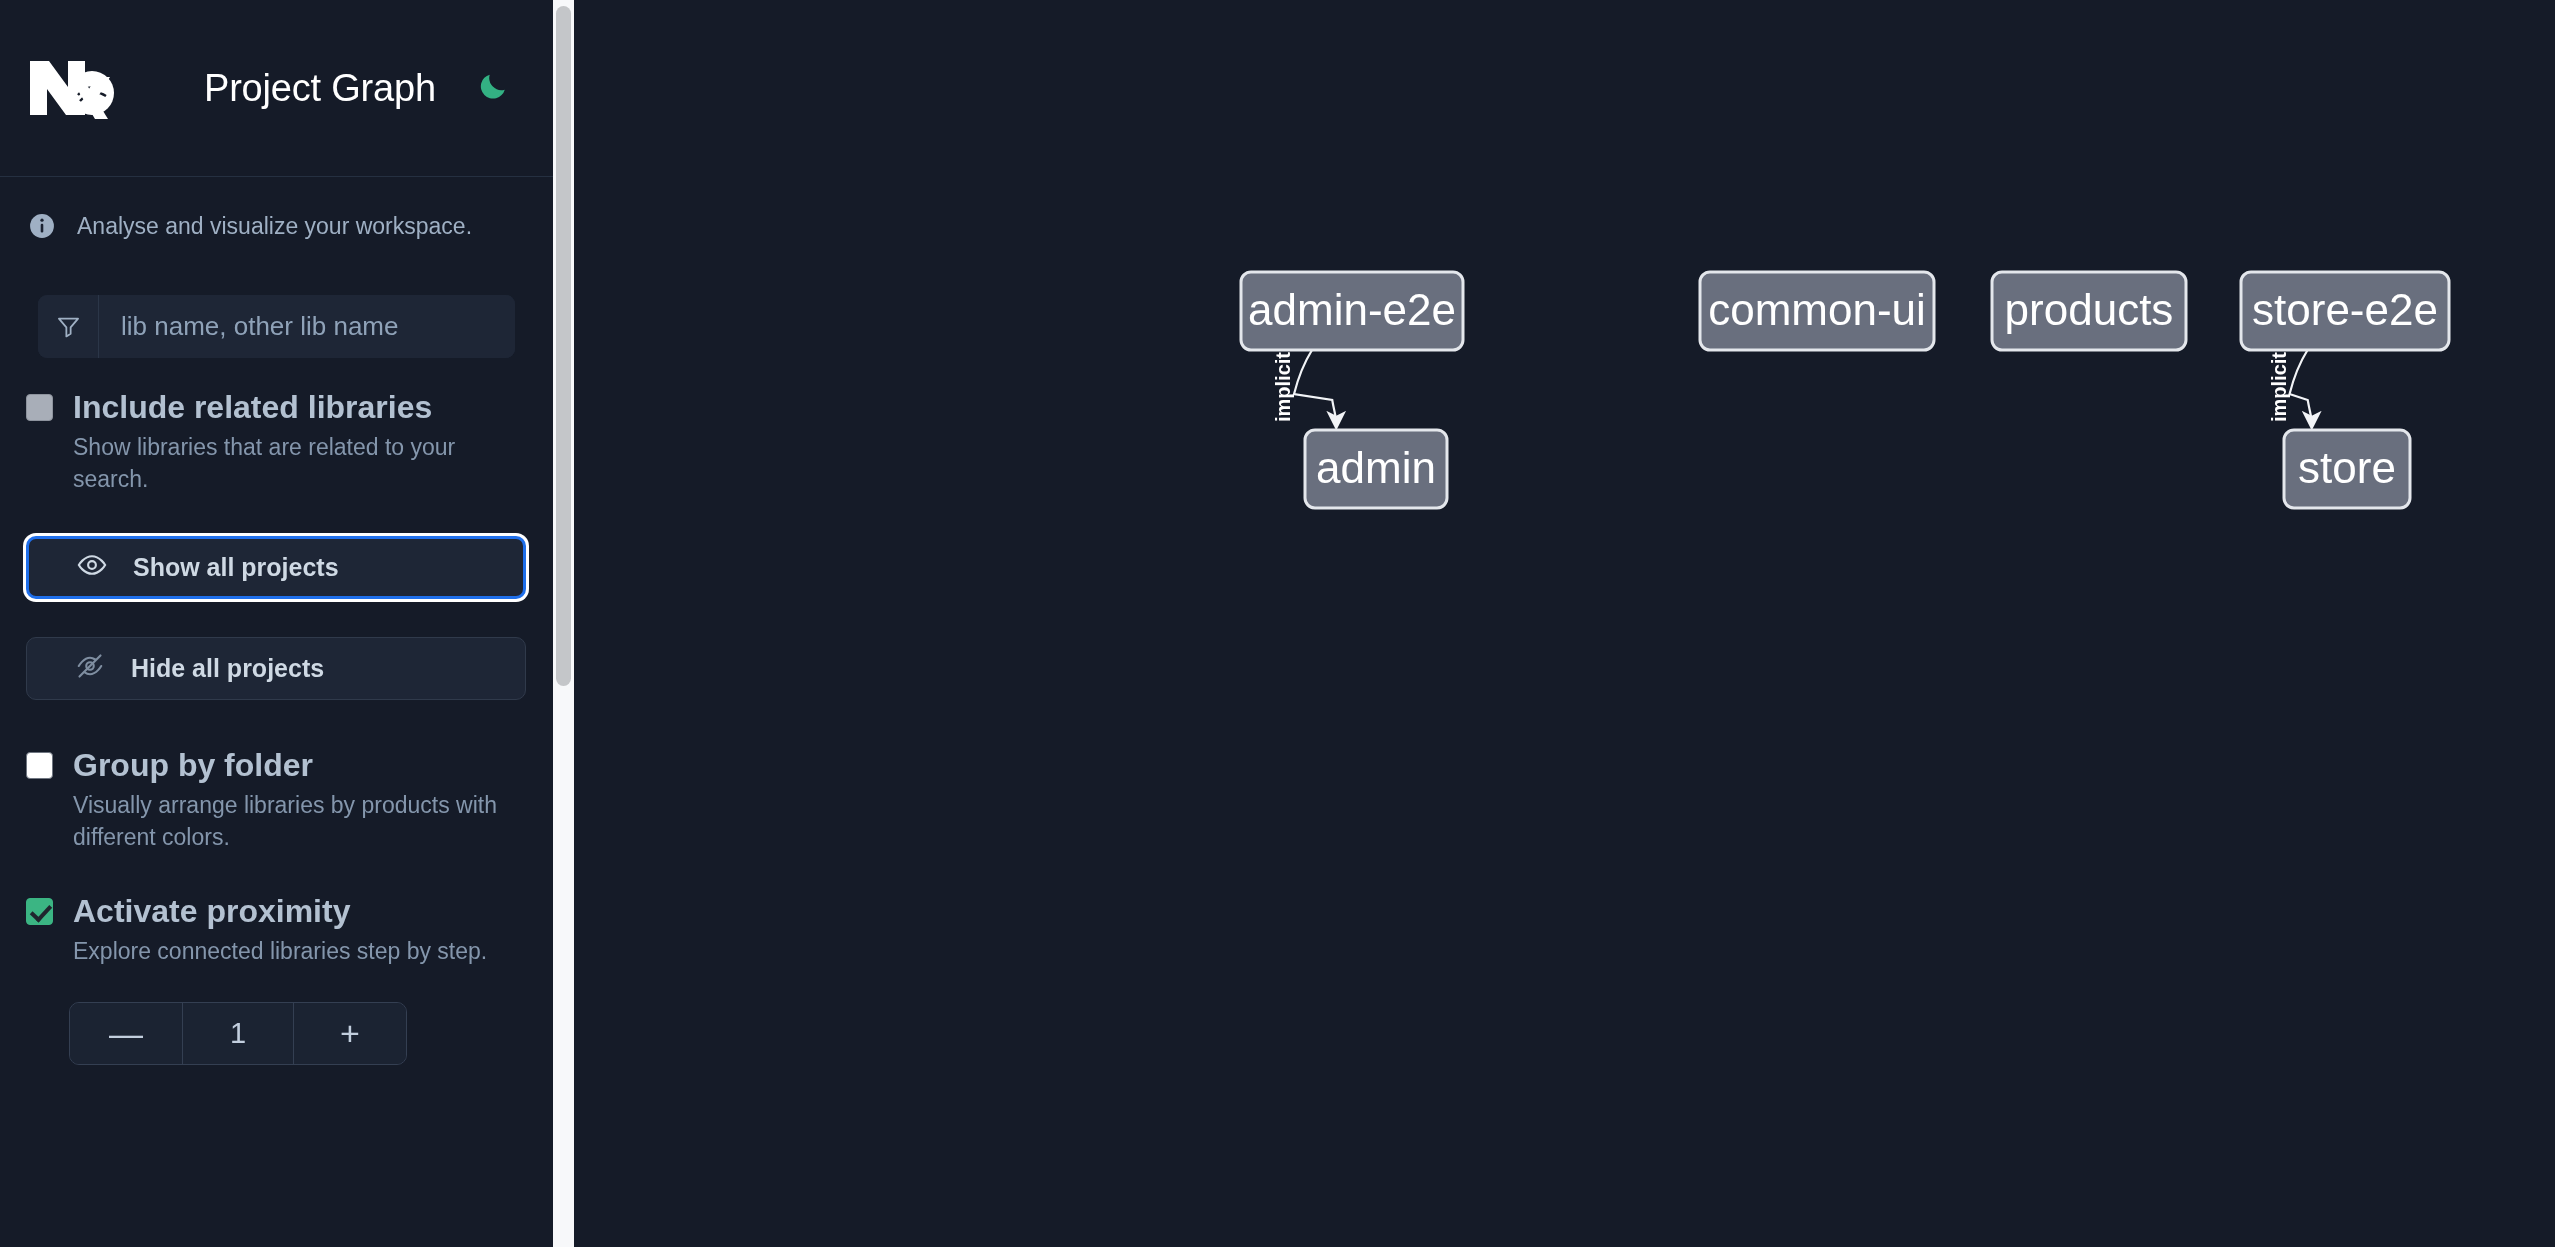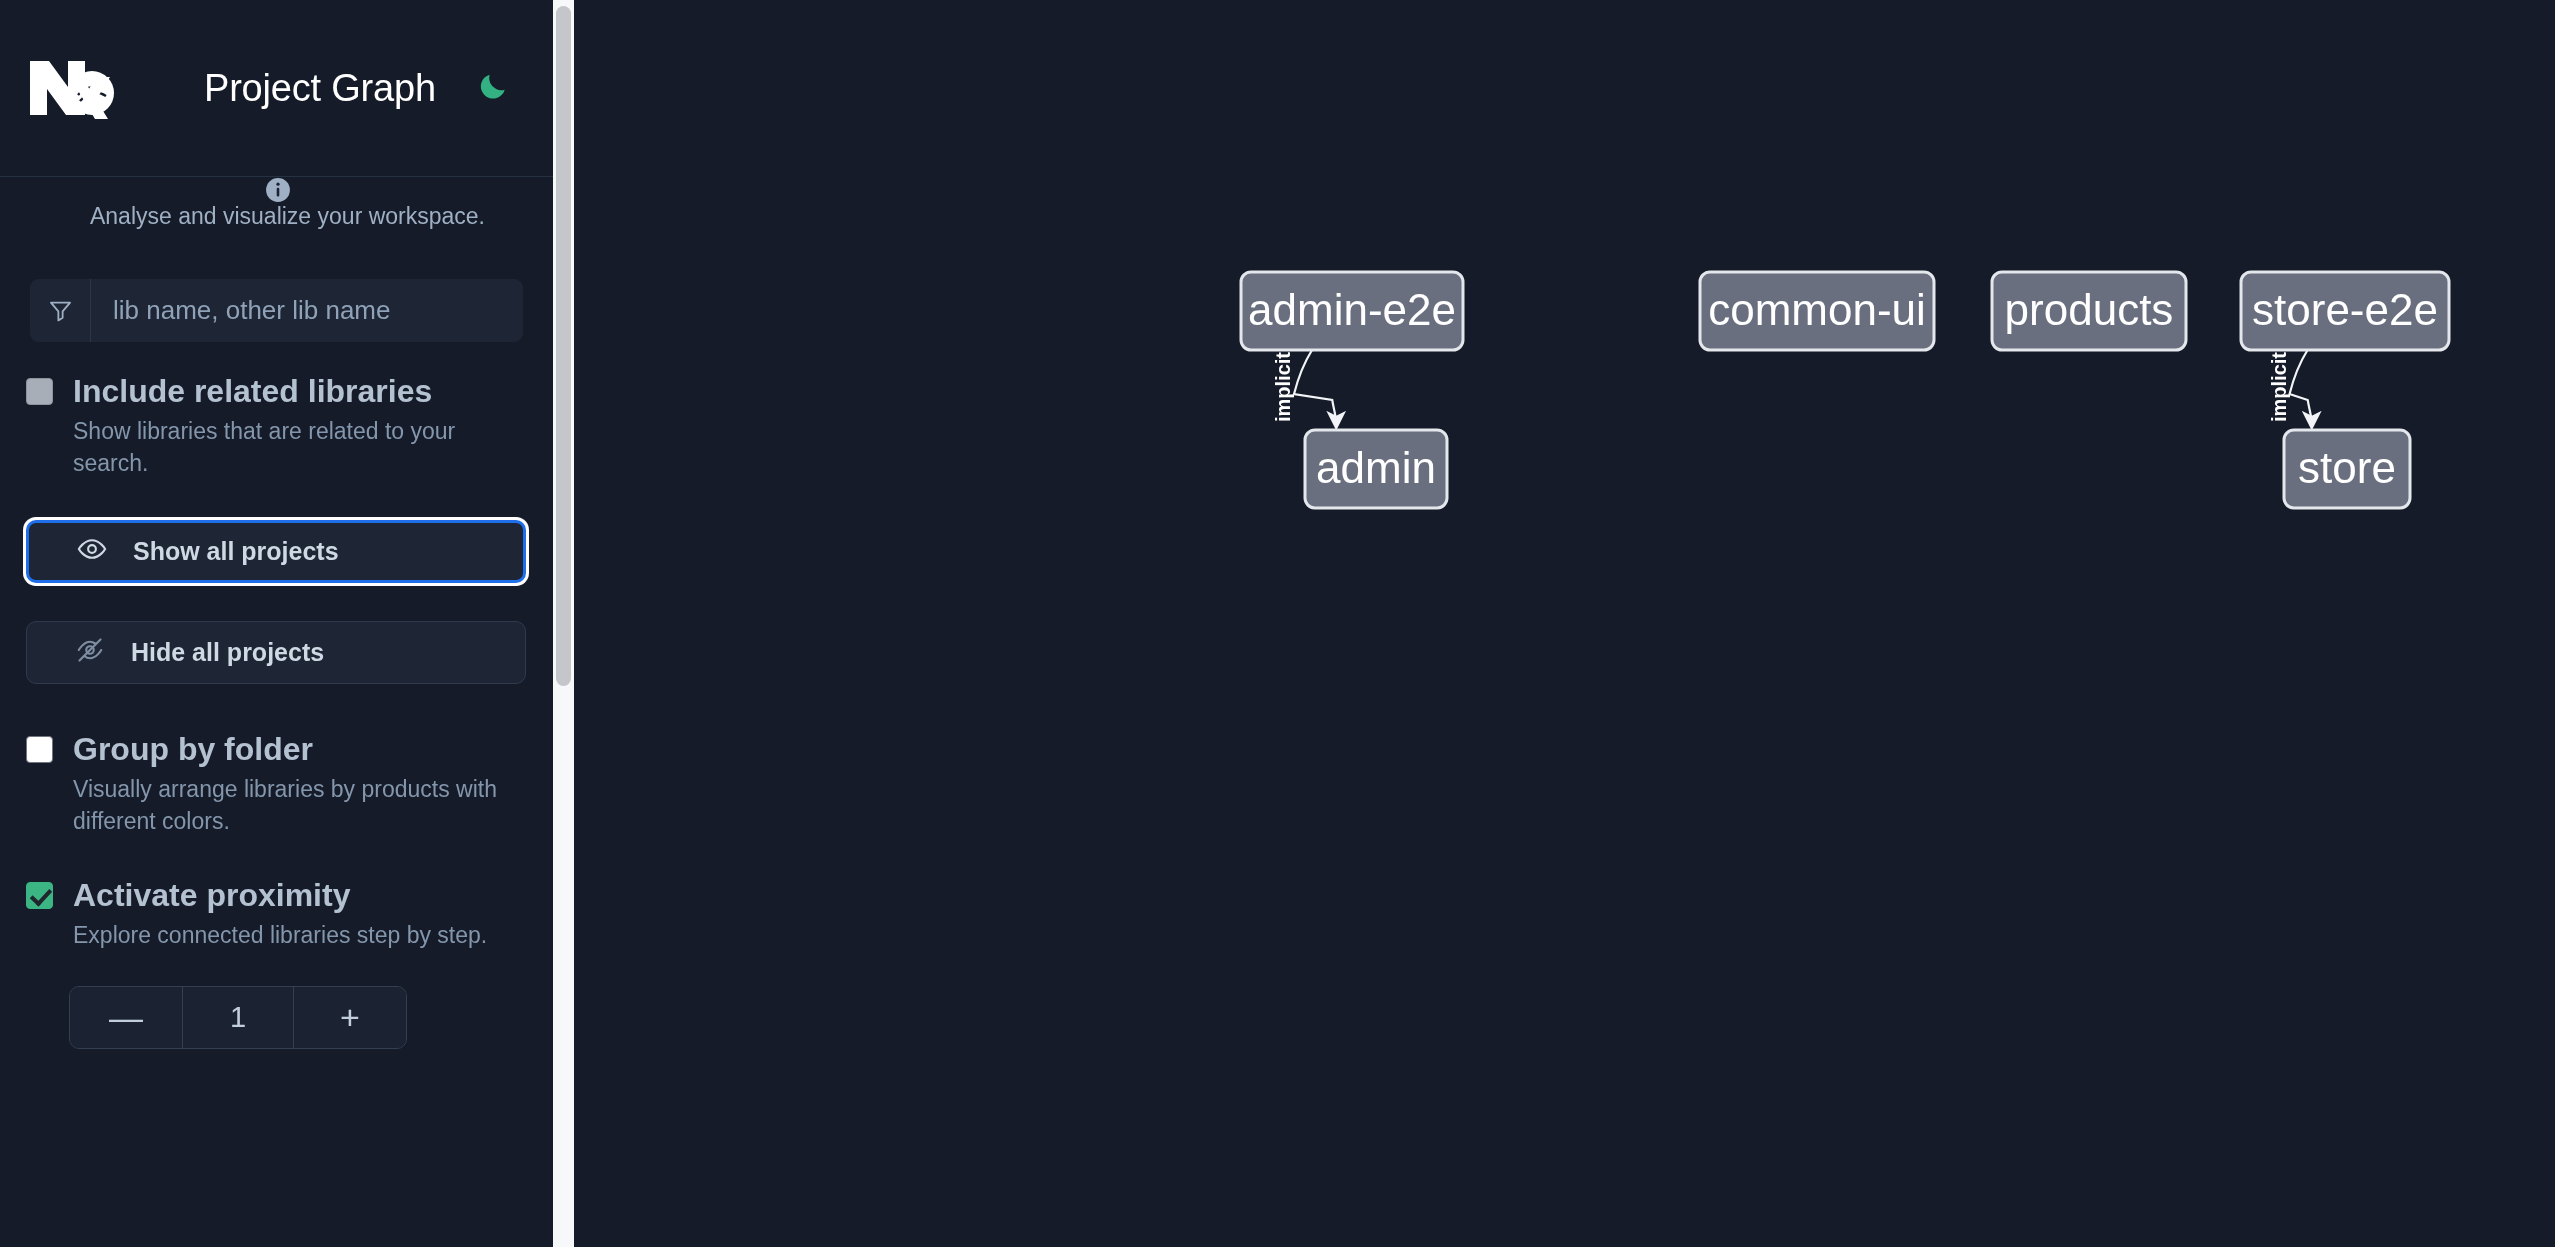--- a/index.html
+++ b/index.html
@@ -54,35 +54,34 @@
     display: flex; align-items: center; justify-content: center;
     cursor: pointer;
   }
 
   
   #tagline-row {
     display: flex;
     align-items: center;
     padding: 0 26px;
     height: 98px;
-    flex-direction: column;
   }
   .info-icon {
     width: 26px; height: 26px; flex: none;
     margin-left: 3px;
   }
   #tagline-text {
     margin-left: 22px;
     font-size: 23px;
     color: #9fb0c4;
     white-space: nowrap;
   }
 
   
-  #search-row { padding: 0 30px; margin-top: 4px; }
+  #search-row { padding: 0 38px; margin-top: 20px; }
   #search-box {
     display: flex;
     align-items: stretch;
     height: 63px;
     background: #1e2troubleshoot;
     background: #1e2636;
     border-radius: 9px;
     overflow: hidden;
   }
   #search-icon-wrap {

